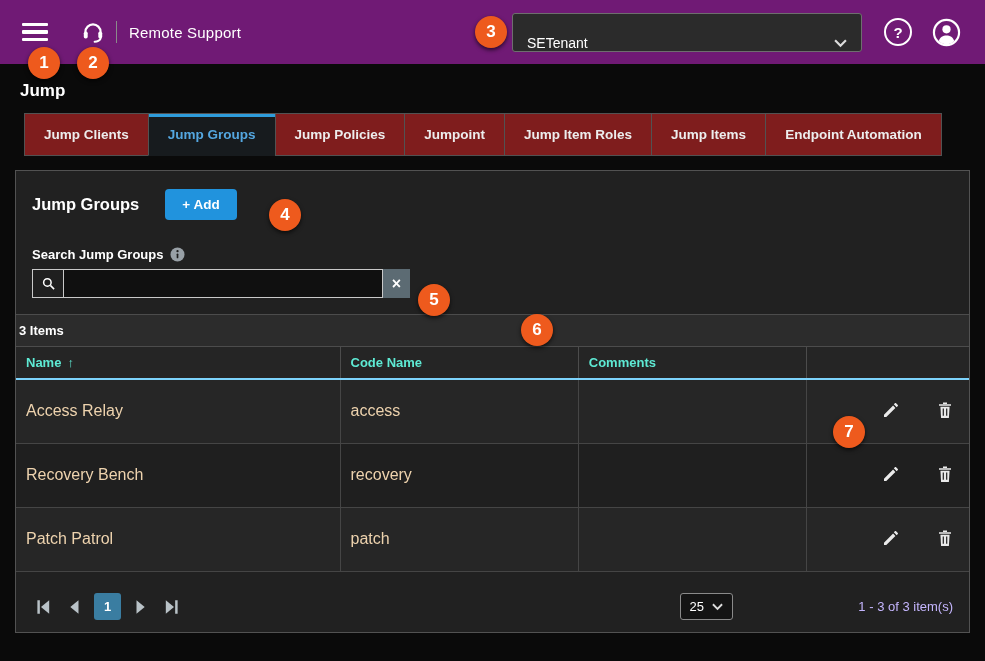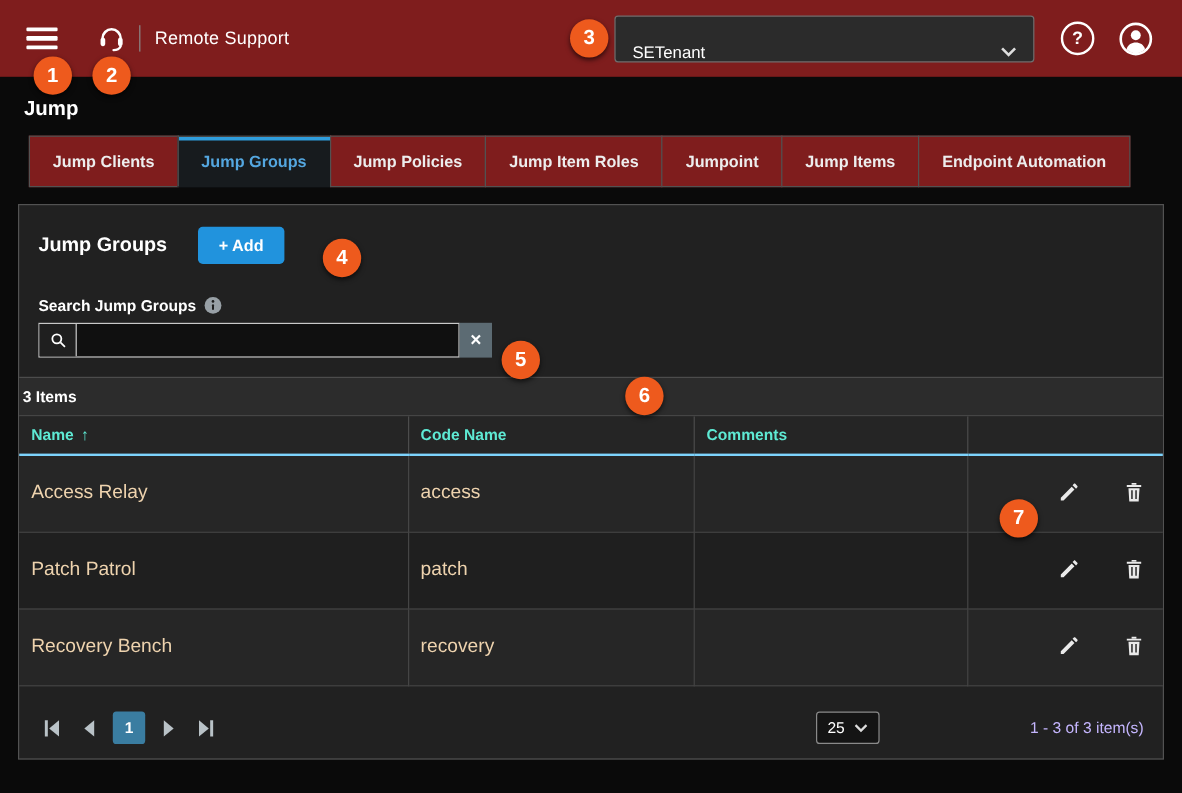--- a/index.html
+++ b/index.html
@@ -7,21 +7,21 @@
   body {
     position: relative;
     background: #0a0a0a;
     font-family: "Liberation Sans", sans-serif;
     color: #fff;
     overflow: hidden;
   }
 
   
   .topbar {
-    height: 64px; background: #7f1d1d;
+    height: 64px; background: #701a75;
     display: flex; align-items: center;
     padding: 0 24px 0 22px;
   }
   .hamburger { width: 26px; cursor: pointer; display: flex; flex-direction: column; gap: 4px; }
   .hamburger span { display: block; height: 3.5px; background: #fff; border-radius: 1px; }
   .agent-icon { margin-left: 32px; display: flex; align-items: center; }
   .topbar-divider { width: 1px; height: 22px; background: #8a8a8a; margin: 0 12px 0 10px; }
   .app-title { font-size: 15px; color: #fff; letter-spacing: .2px; }
   .tenant-select {
     margin-left: auto; width: 350px; height: 39px;
@@ -189,24 +189,24 @@
   <div class="tab">
       <span>Jump Clients</span>
     </div>
   <div class="tab active">
       <span>Jump Groups</span>
     </div>
   <div class="tab">
       <span>Jump Policies</span>
     </div>
   <div class="tab">
+      <span>Jumpoint</span>
+    </div>
+  <div class="tab">
       <span>Jump Item Roles</span>
-    </div>
-  <div class="tab">
-      <span>Jumpoint</span>
     </div>
   <div class="tab">
       <span>Jump Items</span>
     </div>
   <div class="tab">
       <span>Endpoint Automation</span>
     </div>
 </div>
 
 <div class="panel">
@@ -274,41 +274,41 @@
           <button class="icon-btn">
             <svg viewBox="0 0 20 20" width="20" height="20">
               <path fill="#eaeaea" d="M5.4 6.8h9.2L13.9 18H6.1L5.4 6.8z"></path>
               <path d="M8.3 8.6v7.2M11.7 8.6v7.2" stroke="#212121" stroke-width="1.2"></path>
               <path fill="#eaeaea" d="M4 4.2h12v1.6H4zM8 2.6h4v1.4H8z"></path>
             </svg>
           </button>
         </td>
       </tr>
       <tr>
-        <td>Patch Patrol</td>
-        <td>patch</td>
+        <td>Recovery Bench</td>
+        <td>recovery</td>
         <td></td>
         <td class="actions-cell">
           <button class="icon-btn">
             <svg viewBox="0 0 20 20" width="20" height="20">
                 <path fill="#eaeaea" d="M3 14.7V17h2.3l9.1-9.1-2.3-2.3L3 14.7zM16.8 6.1c.3-.3.3-.9 0-1.2l-1.7-1.7c-.3-.3-.9-.3-1.2 0l-1.1 1.1 2.9 2.9 1.1-1.1z"></path>
               </svg>
           </button>
           <button class="icon-btn">
             <svg viewBox="0 0 20 20" width="20" height="20">
               <path fill="#eaeaea" d="M5.4 6.8h9.2L13.9 18H6.1L5.4 6.8z"></path>
               <path d="M8.3 8.6v7.2M11.7 8.6v7.2" stroke="#212121" stroke-width="1.2"></path>
               <path fill="#eaeaea" d="M4 4.2h12v1.6H4zM8 2.6h4v1.4H8z"></path>
             </svg>
           </button>
         </td>
       </tr>
       <tr>
-        <td>Recovery Bench</td>
-        <td>recovery</td>
+        <td>Patch Patrol</td>
+        <td>patch</td>
         <td></td>
         <td class="actions-cell">
           <button class="icon-btn">
             <svg viewBox="0 0 20 20" width="20" height="20">
                 <path fill="#eaeaea" d="M3 14.7V17h2.3l9.1-9.1-2.3-2.3L3 14.7zM16.8 6.1c.3-.3.3-.9 0-1.2l-1.7-1.7c-.3-.3-.9-.3-1.2 0l-1.1 1.1 2.9 2.9 1.1-1.1z"></path>
               </svg>
           </button>
           <button class="icon-btn">
             <svg viewBox="0 0 20 20" width="20" height="20">
               <path fill="#eaeaea" d="M5.4 6.8h9.2L13.9 18H6.1L5.4 6.8z"></path>

